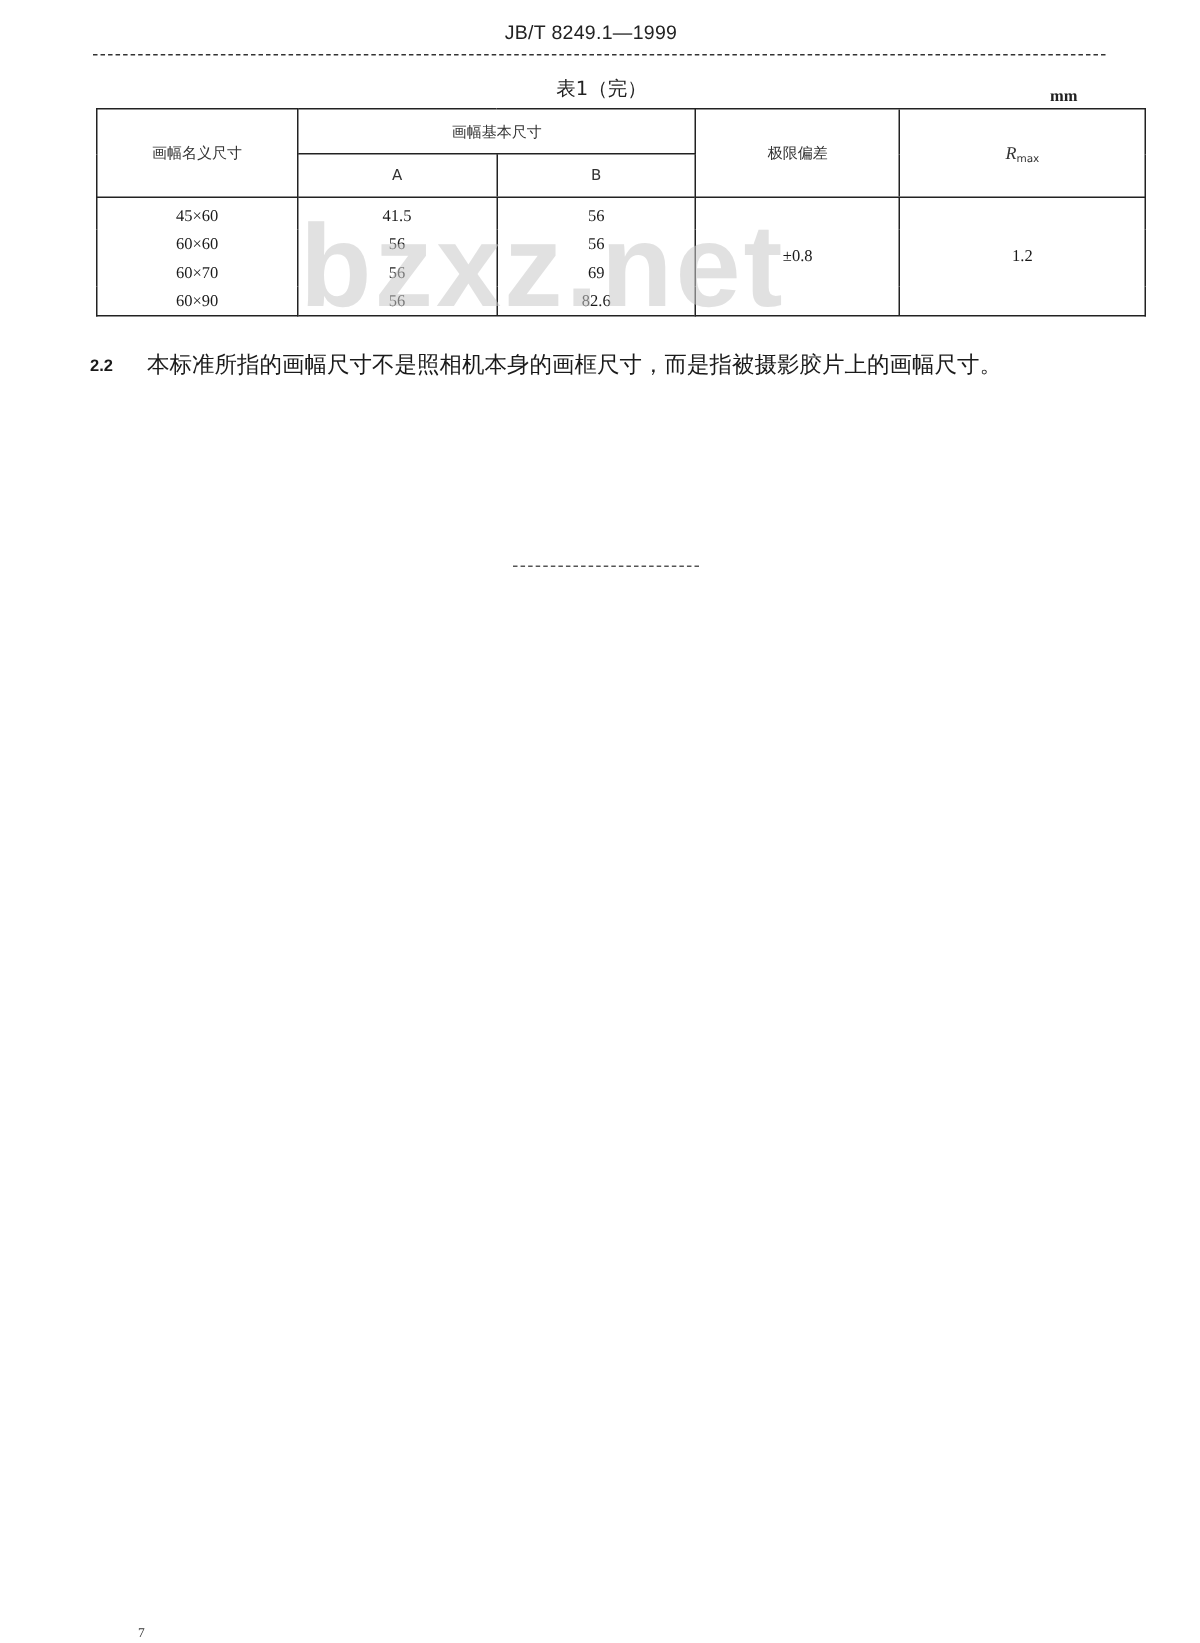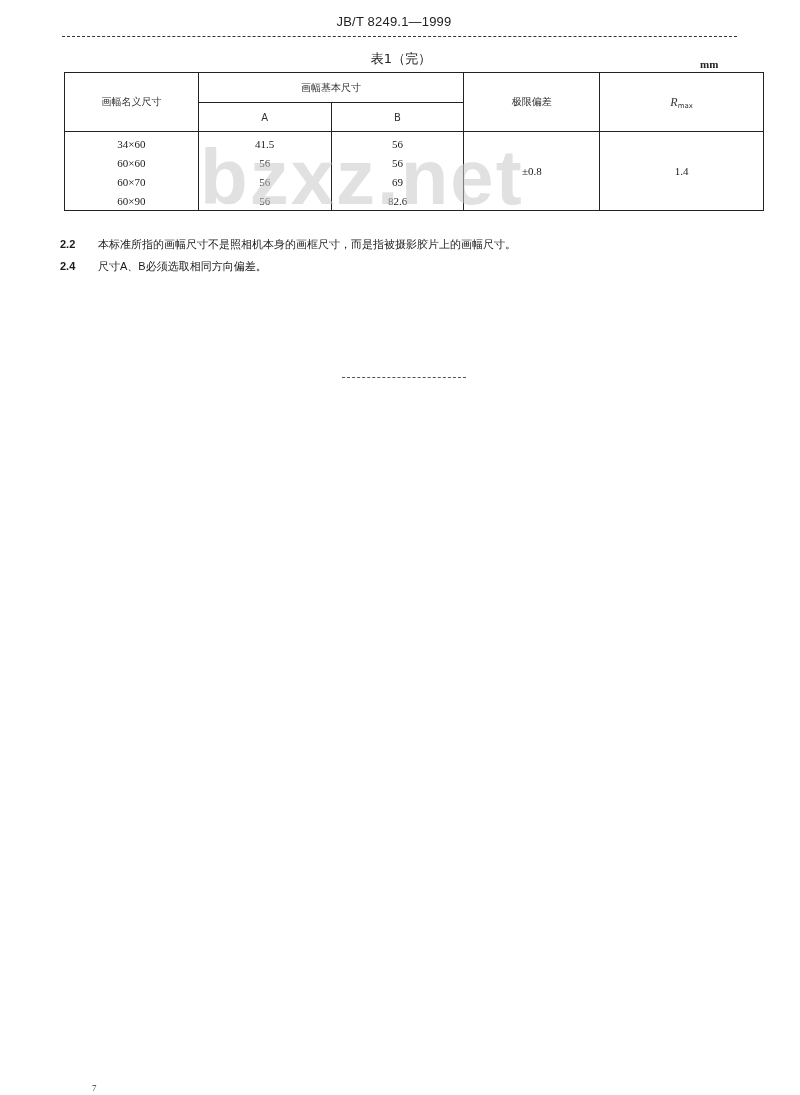--- a/index.html
+++ b/index.html
@@ -54,21 +54,21 @@
       color: rgba(200,200,200,0.55); letter-spacing: 2px; pointer-events: none;
     }
     .notes {
       position: absolute; top: 234px; left: 60px; width: 700px;
       font-size: 12px; line-height: 21.5px; color: #1a1a1a;
     }
     .note { display: flex; }
     .note-num {
       width: 38px; font-family: "Liberation Sans", sans-serif; font-weight: bold; font-size: 11px;
     }
-    .note-text { font-family: Liberation Sans, sans-serif; font-size: 11px; }
+    .note-text { font-family: Liberation Mono, monospace; font-size: 15px; }
     .end-rule {
       position: absolute; top: 377px; left: 342px; width: 124px; height: 0;
       border-top: 1.2px dashed #555;
     }
     .page-number {
       position: absolute; top: 1083px; left: 92px; font-size: 9px; color: #333;
       font-family: "Liberation Serif", serif;
     }
   </style>
 </head>
@@ -94,25 +94,25 @@
       <th rowspan="2">画幅名义尺寸</th>
       <th colspan="2">画幅基本尺寸</th>
       <th rowspan="2" class="dev-h">极限偏差</th>
       <th rowspan="2"><span class="rmax-r">R</span><sub class="rmax-sub">max</sub></th>
     </tr>
     <tr class="h2">
       <th class="ab-a-h">A</th>
       <th>B</th>
     </tr>
     <tr class="first">
-      <td class="cell">34×60</td>
+      <td class="cell">45×60</td>
       <td class="cell ab-a">41.5</td>
       <td class="cell">56</td>
       <td rowspan="4" class="dev" style="border-top:1.2px solid #222;border-bottom:1.2px solid #222;">±0.8</td>
-      <td rowspan="4" style="border-top:1.2px solid #222;border-bottom:1.2px solid #222;">1.4</td>
+      <td rowspan="4" style="border-top:1.2px solid #222;border-bottom:1.2px solid #222;">1.2</td>
     </tr>
     <tr>
       <td class="cell">60×60</td>
       <td class="cell ab-a">56</td>
       <td class="cell">56</td>
     </tr>
     <tr>
       <td class="cell">60×70</td>
       <td class="cell ab-a">56</td>
       <td class="cell">69</td>
@@ -126,21 +126,17 @@
     </table>
 </div>
 
 <div class="watermark">bzxz.net</div>
 
 <div class="notes">
   <div class="note">
     <span class="note-num">2.2</span>
     <span class="note-text">本标准所指的画幅尺寸不是照相机本身的画框尺寸，而是指被摄影胶片上的画幅尺寸。</span>
   </div>
-  <div class="note">
-    <span class="note-num">2.4</span>
-    <span class="note-text">尺寸A、B必须选取相同方向偏差。</span>
-  </div>
 </div>
 
 <div class="end-rule"></div>
 
 <div class="page-number">7</div>
 
 </body></html>

